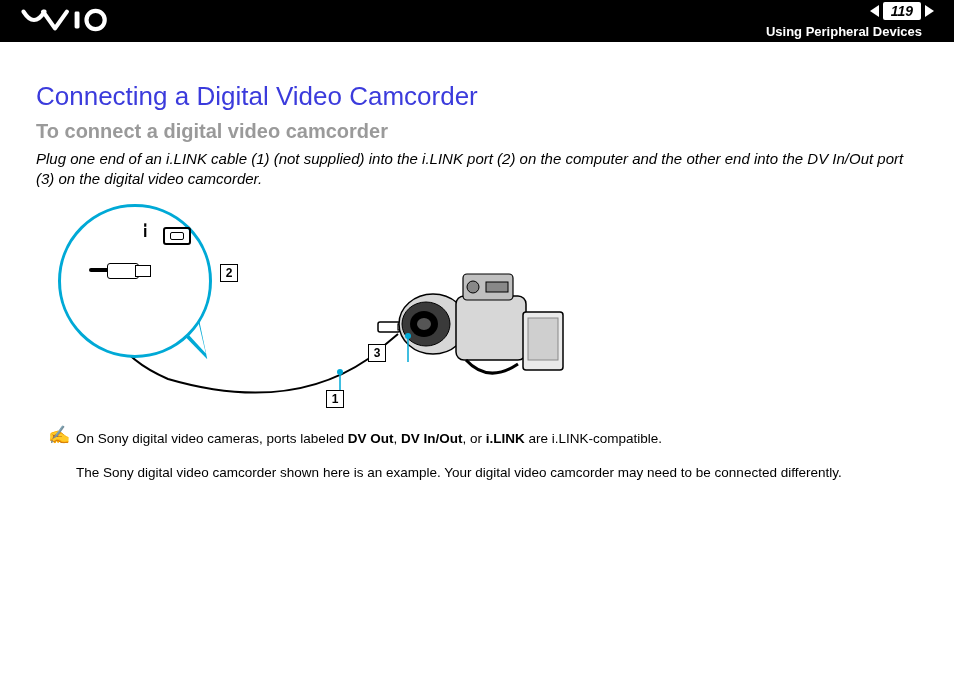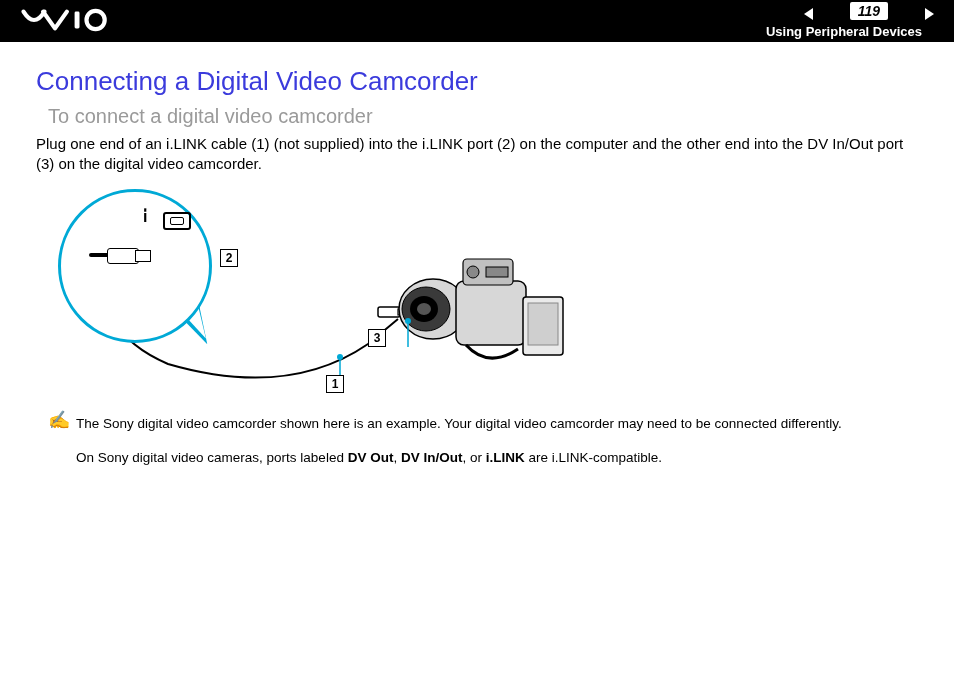--- a/index.html
+++ b/index.html
@@ -22,22 +22,21 @@
     position: absolute;
     left: 20px;
     top: 6px;
     height: 28px;
   }
   .pagebox {
     position: absolute;
     right: 20px;
     top: 2px;
     display: flex;
-    align-items: flex-end;
-    gap: 33px;
+    align-items: center;
   }
   .nav-tri {
     width: 0; height: 0;
     border-top: 6px solid transparent;
     border-bottom: 6px solid transparent;
   }
   .nav-left { border-right: 9px solid #fff; margin-right: 4px; }
   .nav-right { border-left: 9px solid #fff; margin-left: 4px; }
   .pagenum {
     background: #fff;
@@ -49,38 +48,39 @@
     border-radius: 2px;
   }
   .section-label {
     position: absolute;
     right: 32px;
     bottom: 3px;
     font-weight: bold;
     font-size: 13px;
   }
   .content {
-    padding: 24px 36px 0 36px;
+    padding: 39px 36px 0 36px;
   }
   h1.title {
     color: #3b3bdc;
     font-weight: normal;
     font-size: 26px;
     margin: 0 0 8px 0;
   }
   h2.subtitle {
     color: #9a9a9a;
-    font-weight: normal;
+    font-weight: bold;
     font-size: 20px;
-    margin: 0 0 6px 12px;
+    margin: 0 0 6px 0;
   }
   p.body {
     font-size: 15px;
     margin: 0 0 14px 0;
     line-height: 1.35;
+    font-style: italic;
   }
   .diagram {
     position: relative;
     width: 560px;
     height: 210px;
     margin: 0 0 16px 12px;
   }
   .callout-circle {
     position: absolute;
     left: 10px; top: 0;
@@ -254,18 +254,18 @@
       <rect x="145" y="48" width="40" height="58" rx="3" fill="#eaeaea" stroke="#000" stroke-width="1.5"></rect>
       <rect x="150" y="54" width="30" height="42" fill="#cfcfcf" stroke="#888"></rect>
       <path d="M88 96 Q110 120 140 100" stroke="#000" stroke-width="3" fill="none"></path>
       <line x1="30" y1="98" x2="30" y2="72" stroke="#00a9d6" stroke-width="1.5"></line>
       <circle cx="30" cy="72" r="3" fill="#00a9d6"></circle>
     </svg>
   </div>
 
   <div class="notes">
     <span class="note-icon">✍</span>
-    <p class="note">The Sony digital video camcorder shown here is an example. Your digital video camcorder may need to be connected differently.</p>
     <p class="note">
       <span>On Sony digital video cameras, ports labeled </span><b>DV Out</b><span>, </span><b>DV In/Out</b><span>, or </span><b>i.LINK</b><span> are i.LINK-compatible.</span>
     </p>
+    <p class="note">The Sony digital video camcorder shown here is an example. Your digital video camcorder may need to be connected differently.</p>
   </div>
 </div>
 
 </body></html>

